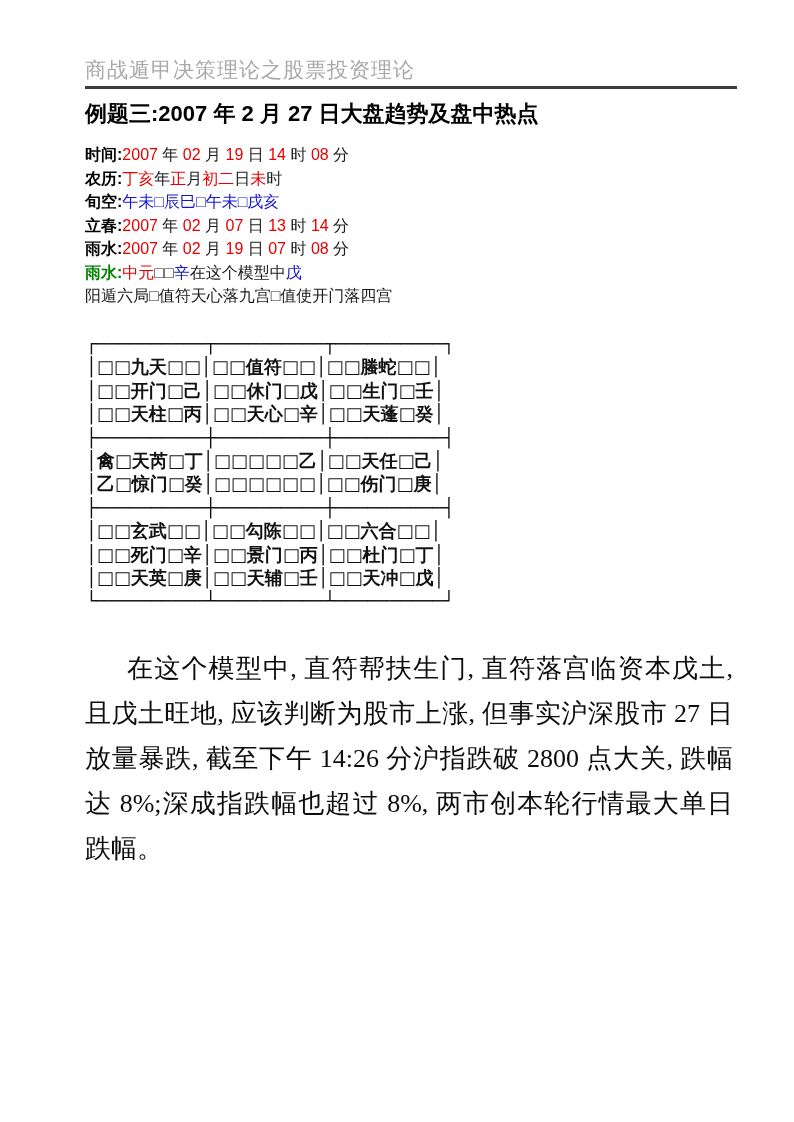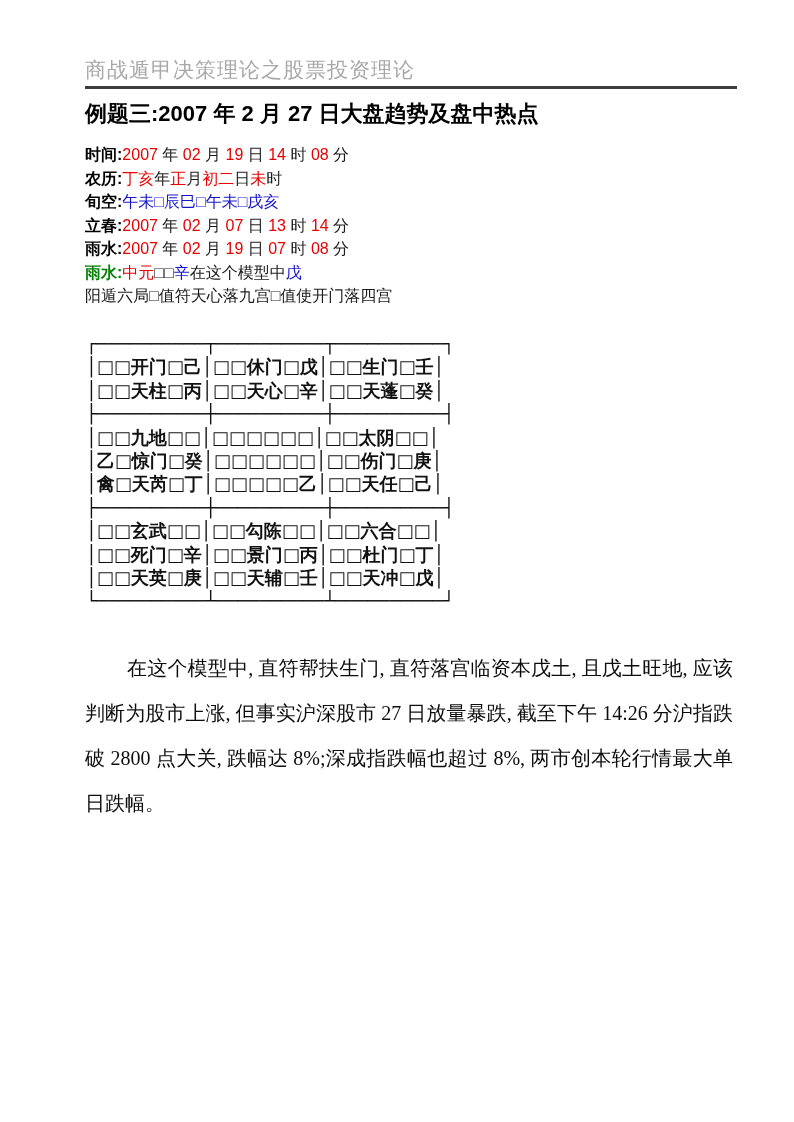--- a/index.html
+++ b/index.html
@@ -29,21 +29,21 @@
   .seg-red{color:var(--red,#e60000);margin-top:8px;}
   .seg-blue{color:var(--blue,#1414cc);margin-top:48px;}
   .seg-k{color:#1a1a1a;}
   .qimen-grid{
     position:absolute;left:86px;top:332px;font-size:18px;line-height:23.4px;
     font-family:"DejaVu Sans","DejaVu Sans Mono",sans-serif;font-weight:600;color:#111;
   }
   .grid-line{white-space:pre;}
   .para{
     position:absolute;left:85px;top:646px;width:648px;
-    font-size:20px;line-height:45px;text-align:justify;text-indent:42px;color:#0d0d0d;
+    font-size:26px;line-height:45px;text-align:justify;text-indent:42px;color:#0d0d0d;
   }
   .footer{
     position:absolute;left:0;top:1022px;width:794px;text-align:center;
     font-size:15px;letter-spacing:1px;color:#222;padding-left:10px;
   }
 </style>
 </head>
 <body>
 
 <div class="page">
@@ -58,26 +58,26 @@
       <div class="info-line"><span class="info-label k">农历:</span><span class="seg-red">丁亥</span><span class="seg-k">年</span><span class="seg-red">正</span><span class="seg-k">月</span><span class="seg-red">初二</span><span class="seg-k">日</span><span class="seg-red">未</span><span class="seg-k">时</span></div>
       <div class="info-line"><span class="info-label k">旬空:</span><span class="seg-blue">午未□辰巳□午未□戌亥</span></div>
       <div class="info-line"><span class="info-label k">立春:</span><span class="seg-red">2007</span><span class="seg-k"> 年 </span><span class="seg-red">02</span><span class="seg-k"> 月 </span><span class="seg-red">07</span><span class="seg-k"> 日 </span><span class="seg-red">13</span><span class="seg-k"> 时 </span><span class="seg-red">14</span><span class="seg-k"> 分</span></div>
       <div class="info-line"><span class="info-label k">雨水:</span><span class="seg-red">2007</span><span class="seg-k"> 年 </span><span class="seg-red">02</span><span class="seg-k"> 月 </span><span class="seg-red">19</span><span class="seg-k"> 日 </span><span class="seg-red">07</span><span class="seg-k"> 时 </span><span class="seg-red">08</span><span class="seg-k"> 分</span></div>
       <div class="info-line"><span class="info-label green">雨水:</span><span class="seg-red">中元</span><span class="seg-k">□□</span><span class="seg-blue">辛</span><span class="seg-k">在这个模型中</span><span class="seg-blue">戊</span></div>
       <div class="info-line"><span class="seg-k">阳遁六局□值符天心落九宫□值使开门落四宫</span></div>
     </div>
 
   <div class="qimen-grid">
       <div class="grid-line">┌──────────┬──────────┬──────────┐</div>
+      <div class="grid-line">│□□九天□□│□□值符□□│□□螣蛇□□│</div>
       <div class="grid-line">│□□开门□己│□□休门□戊│□□生门□壬│</div>
       <div class="grid-line">│□□天柱□丙│□□天心□辛│□□天蓬□癸│</div>
       <div class="grid-line">├──────────┼──────────┼──────────┤</div>
-      <div class="grid-line">│□□九地□□│□□□□□□│□□太阴□□│</div>
+      <div class="grid-line">│禽□天芮□丁│□□□□□乙│□□天任□己│</div>
       <div class="grid-line">│乙□惊门□癸│□□□□□□│□□伤门□庚│</div>
-      <div class="grid-line">│禽□天芮□丁│□□□□□乙│□□天任□己│</div>
       <div class="grid-line">├──────────┼──────────┼──────────┤</div>
       <div class="grid-line">│□□玄武□□│□□勾陈□□│□□六合□□│</div>
       <div class="grid-line">│□□死门□辛│□□景门□丙│□□杜门□丁│</div>
       <div class="grid-line">│□□天英□庚│□□天辅□壬│□□天冲□戊│</div>
       <div class="grid-line">└──────────┴──────────┴──────────┘</div>
     </div>
 
   <div class="para">在这个模型中, 直符帮扶生门, 直符落宫临资本戊土, 且戊土旺地, 应该判断为股市上涨, 但事实沪深股市 27 日放量暴跌, 截至下午 14:26 分沪指跌破 2800 点大关, 跌幅达 8%;深成指跌幅也超过 8%, 两市创本轮行情最大单日跌幅。</div>
 
   <div class="footer">第 4 页 共 6 页</div>

